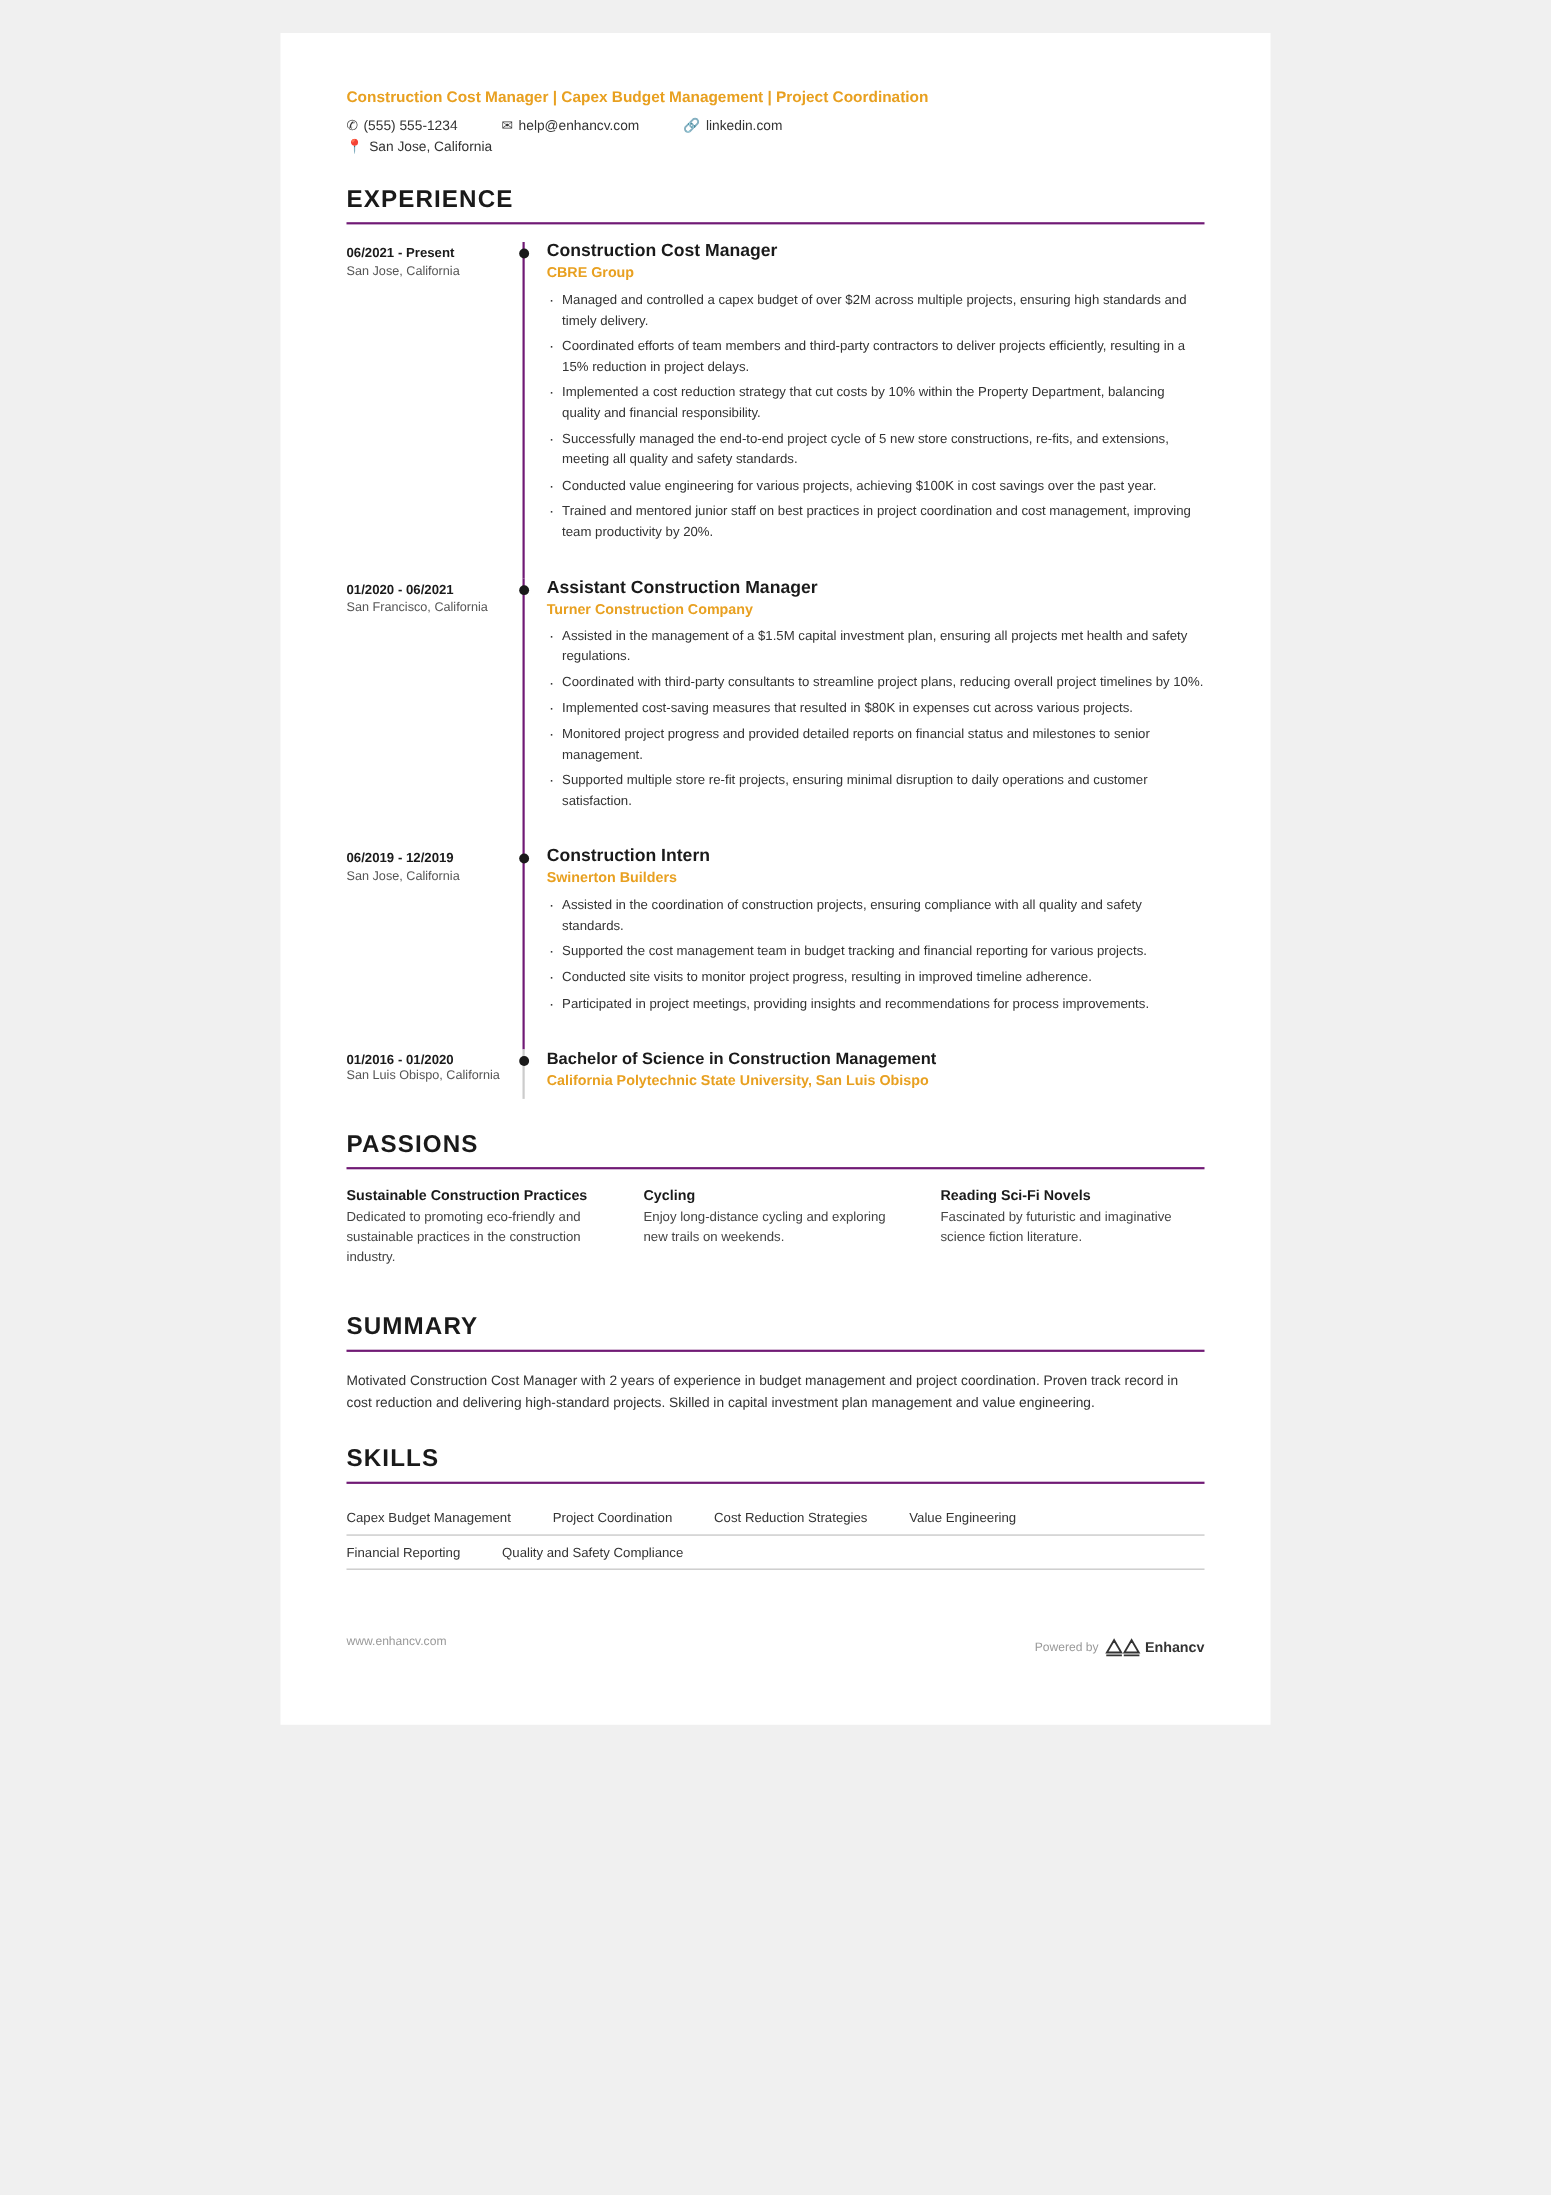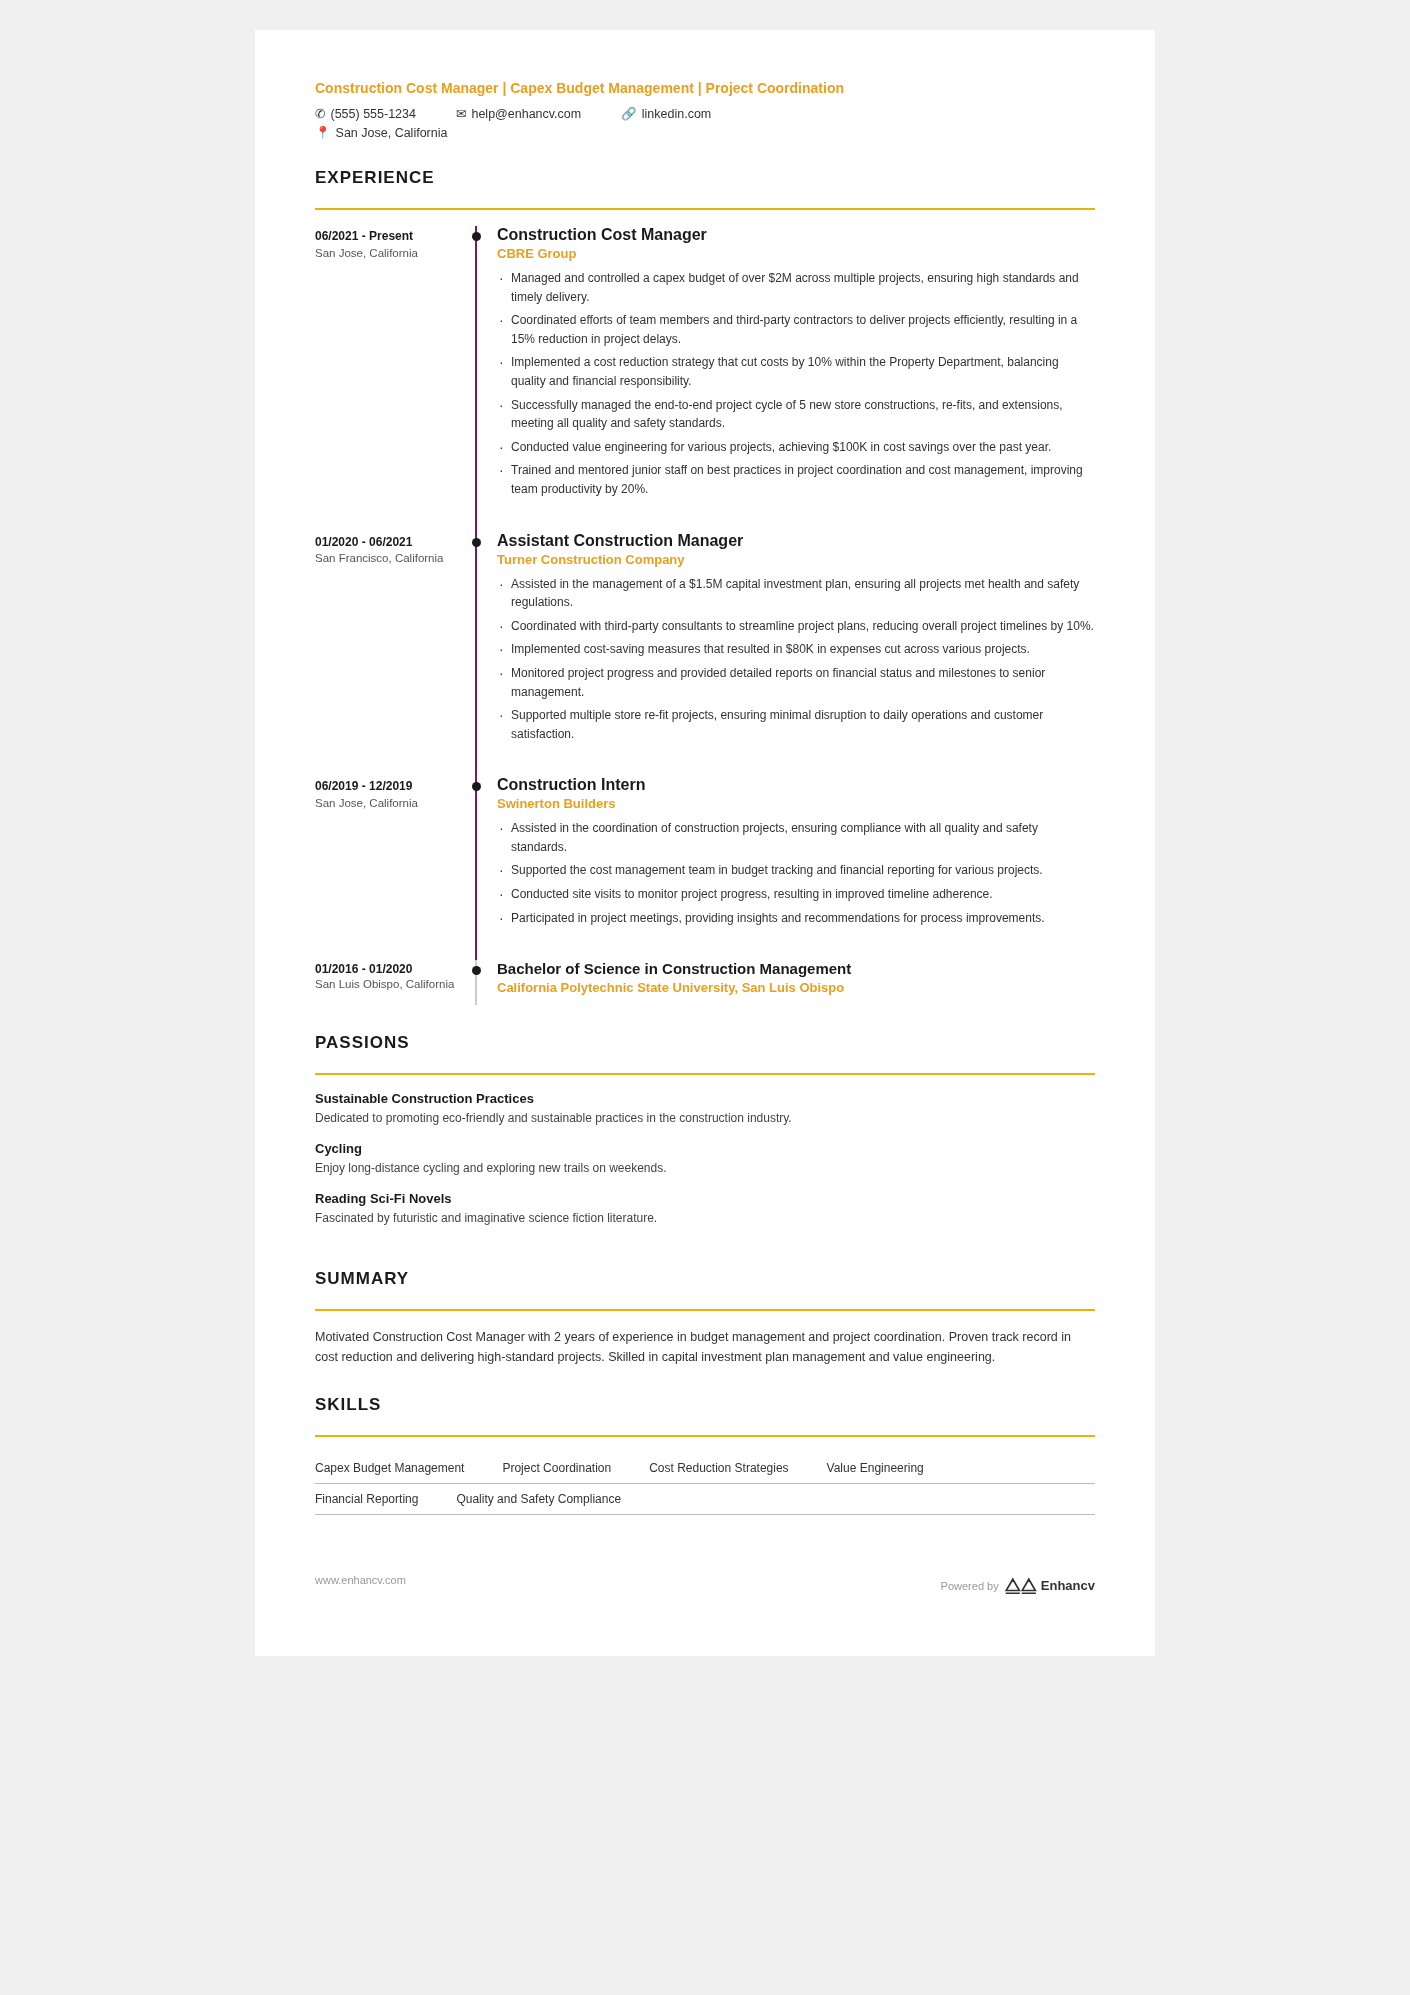--- a/index.html
+++ b/index.html
@@ -43,27 +43,27 @@
     }
     .header-location {
       font-size: 12.5px;
       color: #333;
       display: flex;
       align-items: center;
       gap: 5px;
       margin-bottom: 20px;
     }
     .section-title {
-      font-size: 17px;
+      font-size: 22px;
       font-weight: 900;
       color: #1a1a1a;
       text-transform: uppercase;
       letter-spacing: 1px;
-      border-bottom: 2px solid #eab308;
-      padding-bottom: 20px;
+      border-bottom: 2px solid #701a75;
+      padding-bottom: 8px;
       margin-bottom: 16px;
       margin-top: 28px;
     }
     .experience-grid {
       display: grid;
       grid-template-columns: 160px 1fr;
       gap: 0;
     }
     .exp-left {
       padding-top: 2px;
@@ -166,21 +166,21 @@
       color: #1a1a1a;
       margin-bottom: 3px;
     }
     .edu-school {
       font-size: 13px;
       font-weight: 700;
       color: #e8a020;
     }
     .passions-grid {
       display: grid;
-      grid-template-columns: 1fr;
+      grid-template-columns: 1fr 1fr 1fr;
       gap: 0 30px;
     }
     .passion-item {
       margin-bottom: 14px;
     }
     .passion-title {
       font-size: 13px;
       font-weight: 900;
       color: #1a1a1a;
       margin-bottom: 3px;

